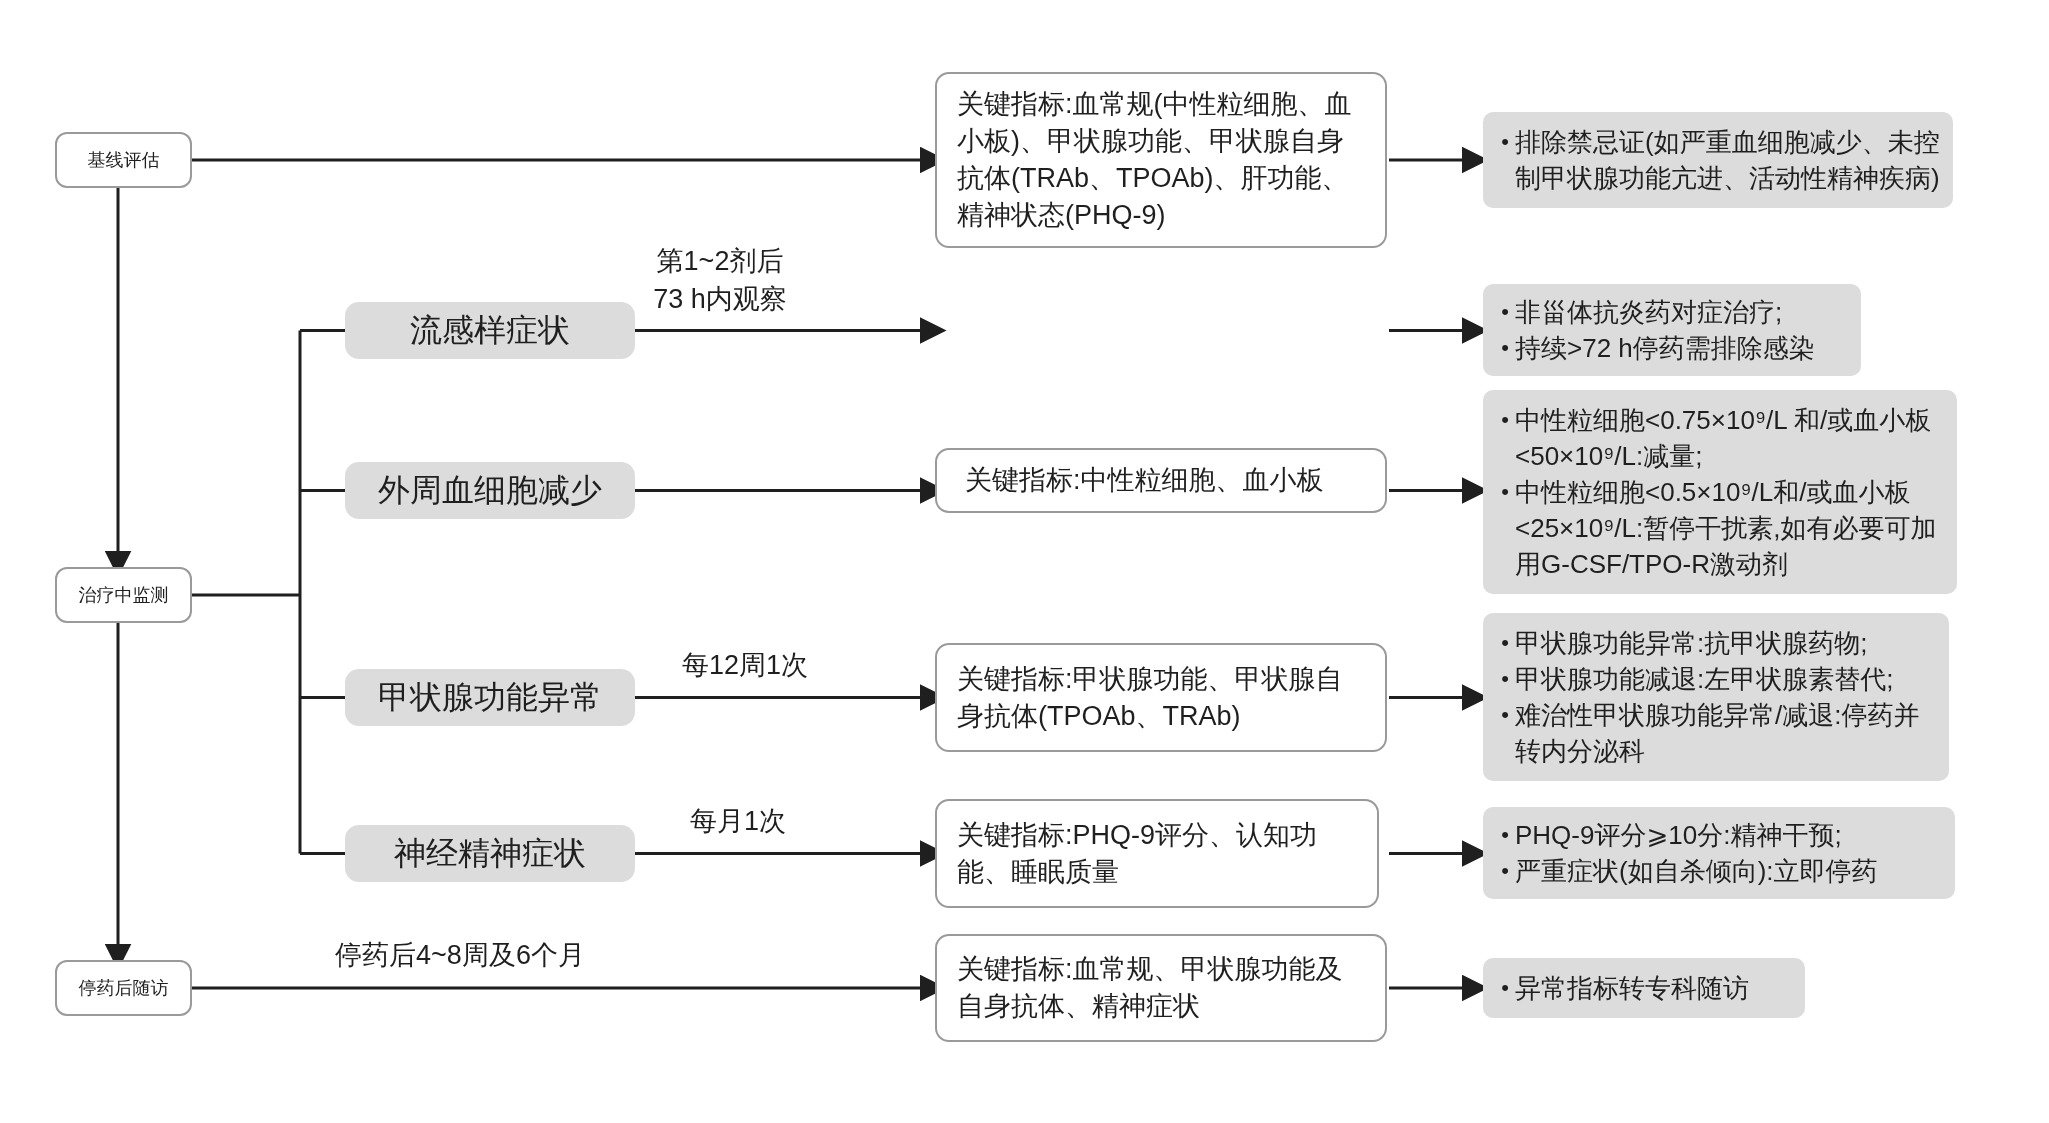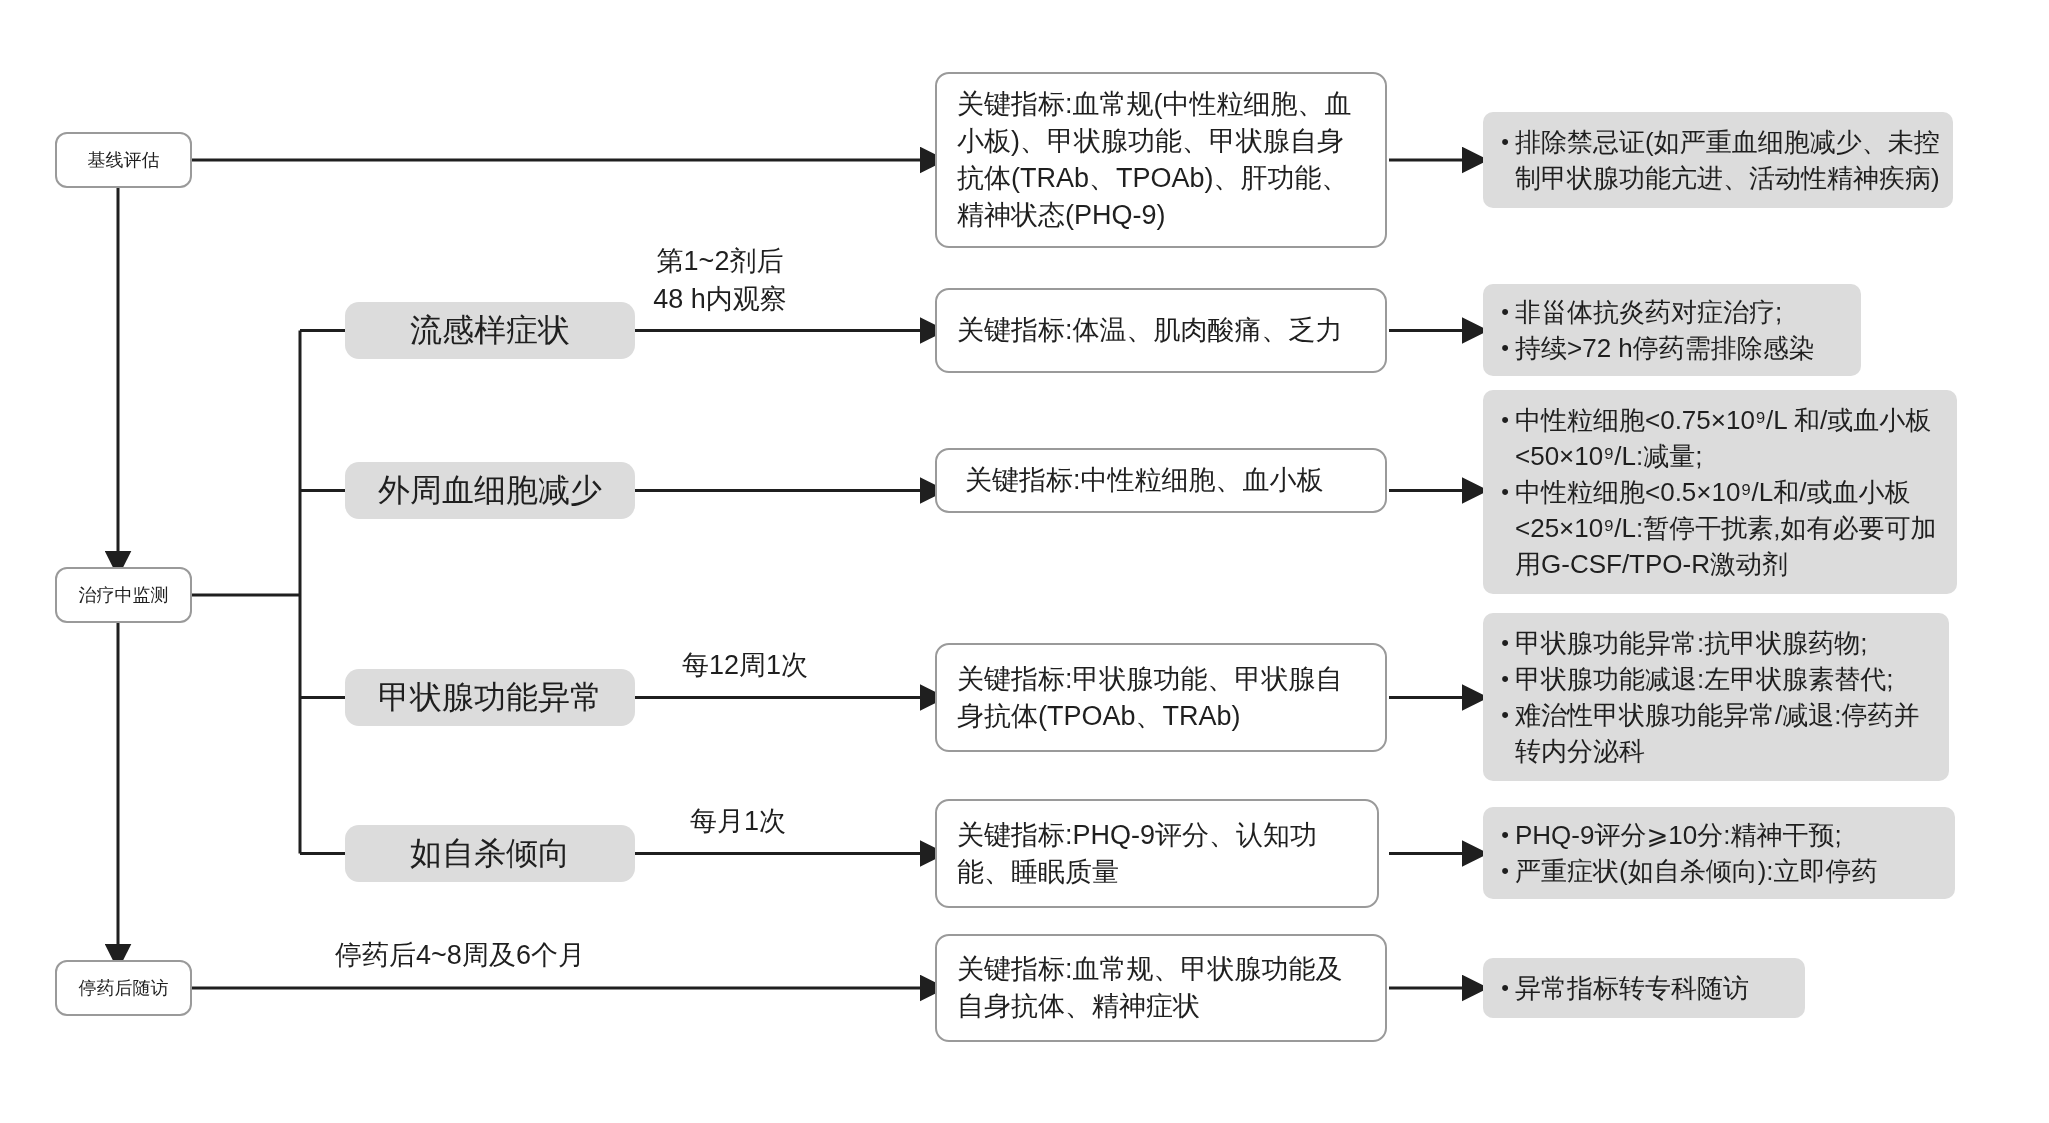--- a/index.html
+++ b/index.html
@@ -79,33 +79,30 @@
     <line x1="1389" y1="988" x2="1467" y2="988" marker-end="url(#arr)"></line>
   </svg>
 
   <div class="box stage" style="left:55px;top:132px;width:137px;height:56px;">基线评估</div>
   <div class="box stage" style="left:55px;top:567px;width:137px;height:56px;">治疗中监测</div>
   <div class="box stage" style="left:55px;top:960px;width:137px;height:56px;">停药后随访</div>
 
   <div class="box condition" style="left:345px;top:302px;width:290px;height:57px;">流感样症状</div>
   <div class="box condition" style="left:345px;top:462px;width:290px;height:57px;">外周血细胞减少</div>
   <div class="box condition" style="left:345px;top:669px;width:290px;height:57px;">甲状腺功能异常</div>
-  <div class="box condition" style="left:345px;top:825px;width:290px;height:57px;">如自杀倾向</div>
+  <div class="box condition" style="left:345px;top:825px;width:290px;height:57px;">神经精神症状</div>
 
   <div class="freq" style="left:720px;top:240px;height:78px;">第1~2剂后
-48 h内观察</div>
+73 h内观察</div>
   <div class="freq" style="left:745px;top:642px;height:42px;">每12周1次</div>
   <div class="freq" style="left:738px;top:798px;height:42px;">每月1次</div>
   <div class="freq" style="left:460px;top:930px;height:44px;">停药后4~8周及6个月</div>
 
   <div class="box indicator" style="left:935px;top:72px;width:452px;height:176px;">
     <div>关键指标:血常规(中性粒细胞、血小板)、甲状腺功能、甲状腺自身抗体(TRAb、TPOAb)、肝功能、精神状态(PHQ-9)</div>
-  </div>
-  <div class="box indicator" style="left:935px;top:288px;width:452px;height:85px;">
-    <div>关键指标:体温、肌肉酸痛、乏力</div>
   </div>
   <div class="box indicator" style="left:935px;top:448px;width:452px;height:65px;padding-left:28px;">
     <div>关键指标:中性粒细胞、血小板</div>
   </div>
   <div class="box indicator" style="left:935px;top:643px;width:452px;height:109px;">
     <div>关键指标:甲状腺功能、甲状腺自身抗体(TPOAb、TRAb)</div>
   </div>
   <div class="box indicator" style="left:935px;top:799px;width:444px;height:109px;">
     <div>关键指标:PHQ-9评分、认知功能、睡眠质量</div>
   </div>

